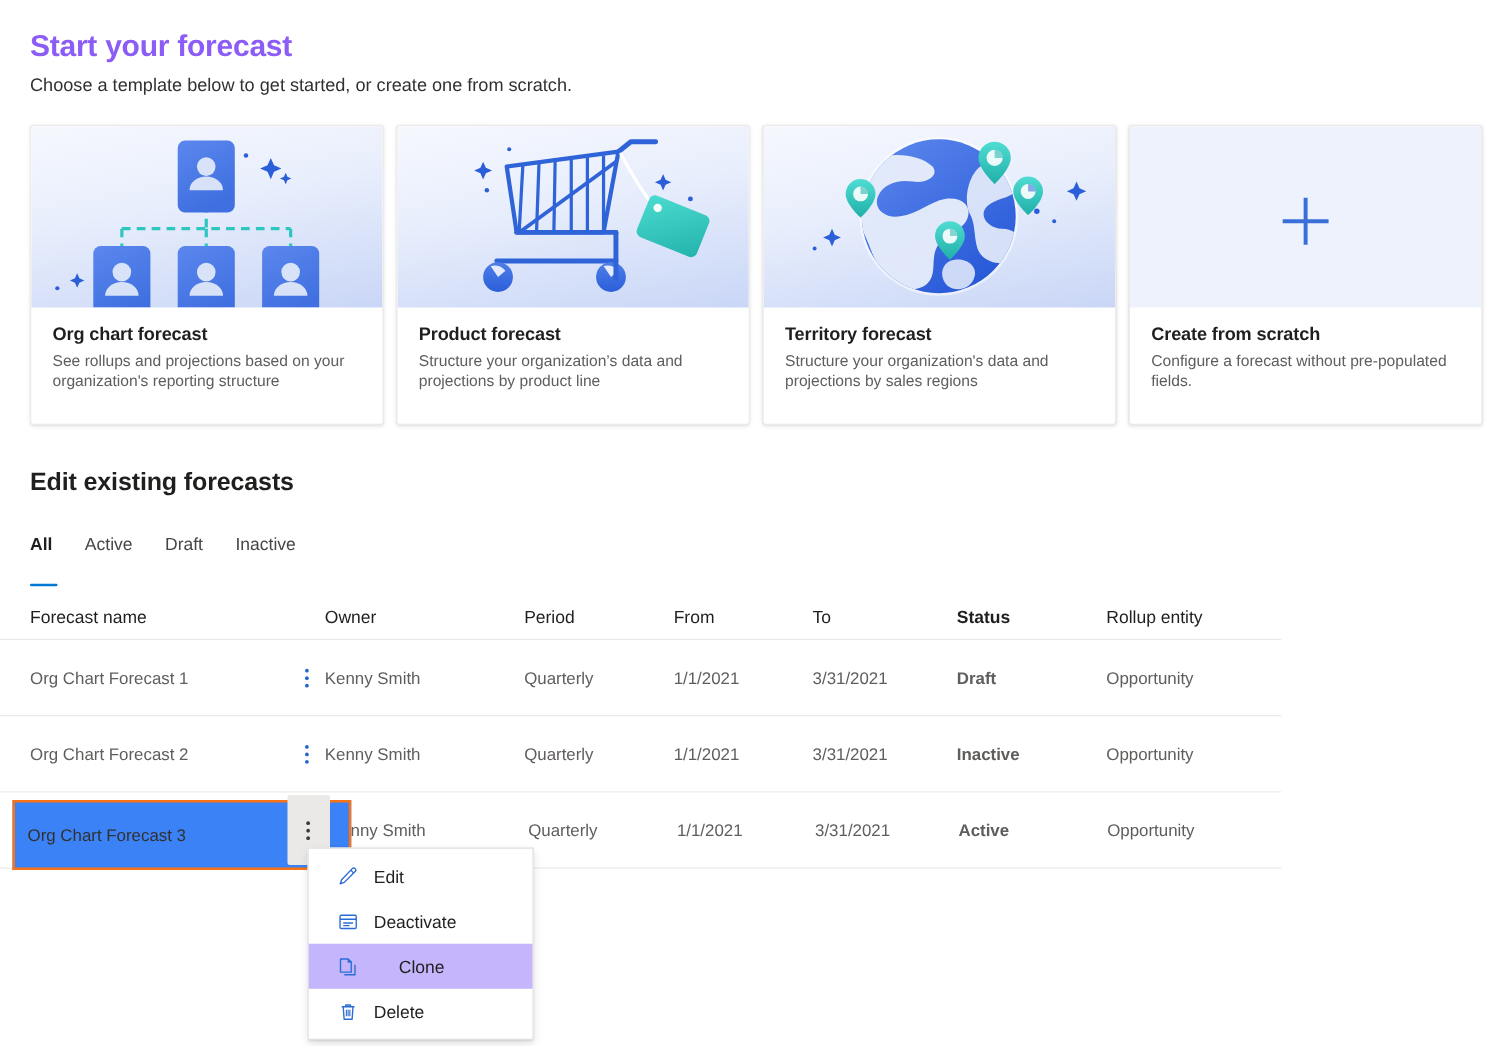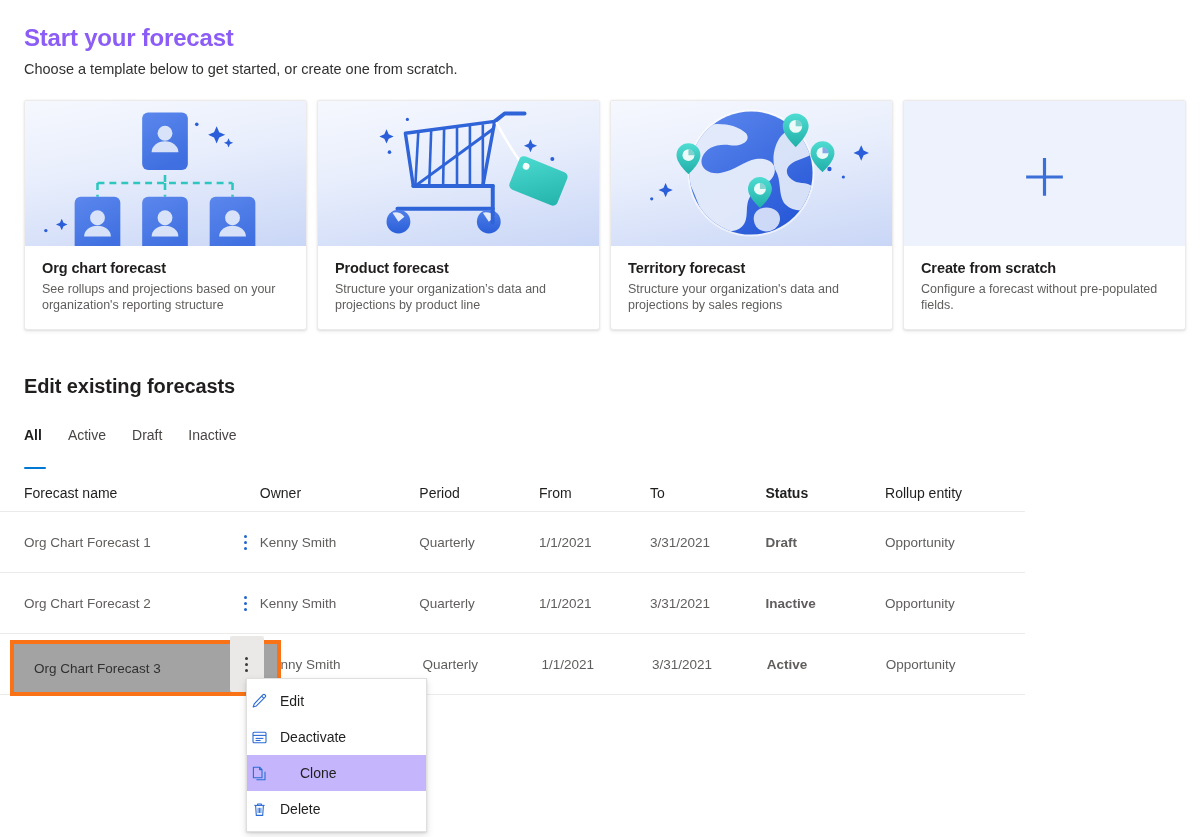--- a/index.html
+++ b/index.html
@@ -38,21 +38,21 @@
     box-shadow: 0 0.6px 1.8px rgba(0,0,0,0.08), 0 1.2px 4px rgba(0,0,0,0.06);
     cursor: pointer;
   }
   .card-art {
     height: 145px; position: relative; overflow: hidden;
     background: linear-gradient(170deg, #f6f8fe 0%, #e8eefc 42%, #c9d6f6 100%);
   }
   .card-art.plain {
     background: #eef2fd;
   }
-  .card-body { padding: 14px 17px 16px 17px; }
+  .card-body { padding: 14px 17px 26px 17px; }
   .card-title {
     font-size: 14.5px; font-weight: 600; color: #201f1e;
     margin-bottom: 5px; letter-spacing: -0.1px;
   }
   .card-desc {
     font-size: 12.5px; line-height: 16px; color: #605e5c;
   }
   .card-art svg { display: block; width: 100%; height: 100%; }
 
   
@@ -99,25 +99,25 @@
   .c-from   { width: 131px; }
   .c-to     { width: 136px; }
   .c-status { width: 141px; font-weight: bold; }
   .c-rollup { width: 165px; }
   .t-head .c-owner { padding-left: 0; }
 
   
   .t-body-row.focused .namewrap {
     position: absolute; left: 10px; top: 6px;
     width: 271px; height: 56px;
-    border: 4px solid #f97316;
-    background: #a3a3a3;
+    border: 2px solid #f97316;
+    background: #3b82f6;
     z-index: 3;
     display: flex; align-items: center;
-    padding-left: 20px;
+    padding-left: 10px;
     font-size: 13.5px; color: #323130;
   }
 
   .dots-btn {
     width: 28px; height: 28px;
     display: flex; flex-direction: column; align-items: center; justify-content: center;
     gap: 3px; cursor: pointer; border-radius: 2px;
   }
   .dots-btn span {
     width: 3px; height: 3px; border-radius: 50%; background: #2266cc;
@@ -133,21 +133,21 @@
     position: absolute; left: 246px; top: 678px;
     width: 181px;
     background: #ffffff;
     border: 1px solid #e1dfdd;
     box-shadow: 0 3.2px 7.2px rgba(0,0,0,0.13), 0 0.6px 1.8px rgba(0,0,0,0.11);
     padding: 4px 0;
     z-index: 20;
   }
   .ctx-item {
     height: 36px; display: flex; align-items: center;
-    padding: 0 10px 0 4px; gap: 12px;
+    padding: 0 10px 0 23px; gap: 12px;
     font-size: 14px; color: #201f1e; cursor: pointer;
   }
   .ctx-item.hover { background: #c4b5fd; gap: 32px; }
   .ctx-icon { width: 17px; height: 17px; flex: 0 0 17px; display: block; }
   .ctx-icon svg { display: block; width: 17px; height: 17px; }
 </style>
 </head>
 <body>
 
 <div class="page">

